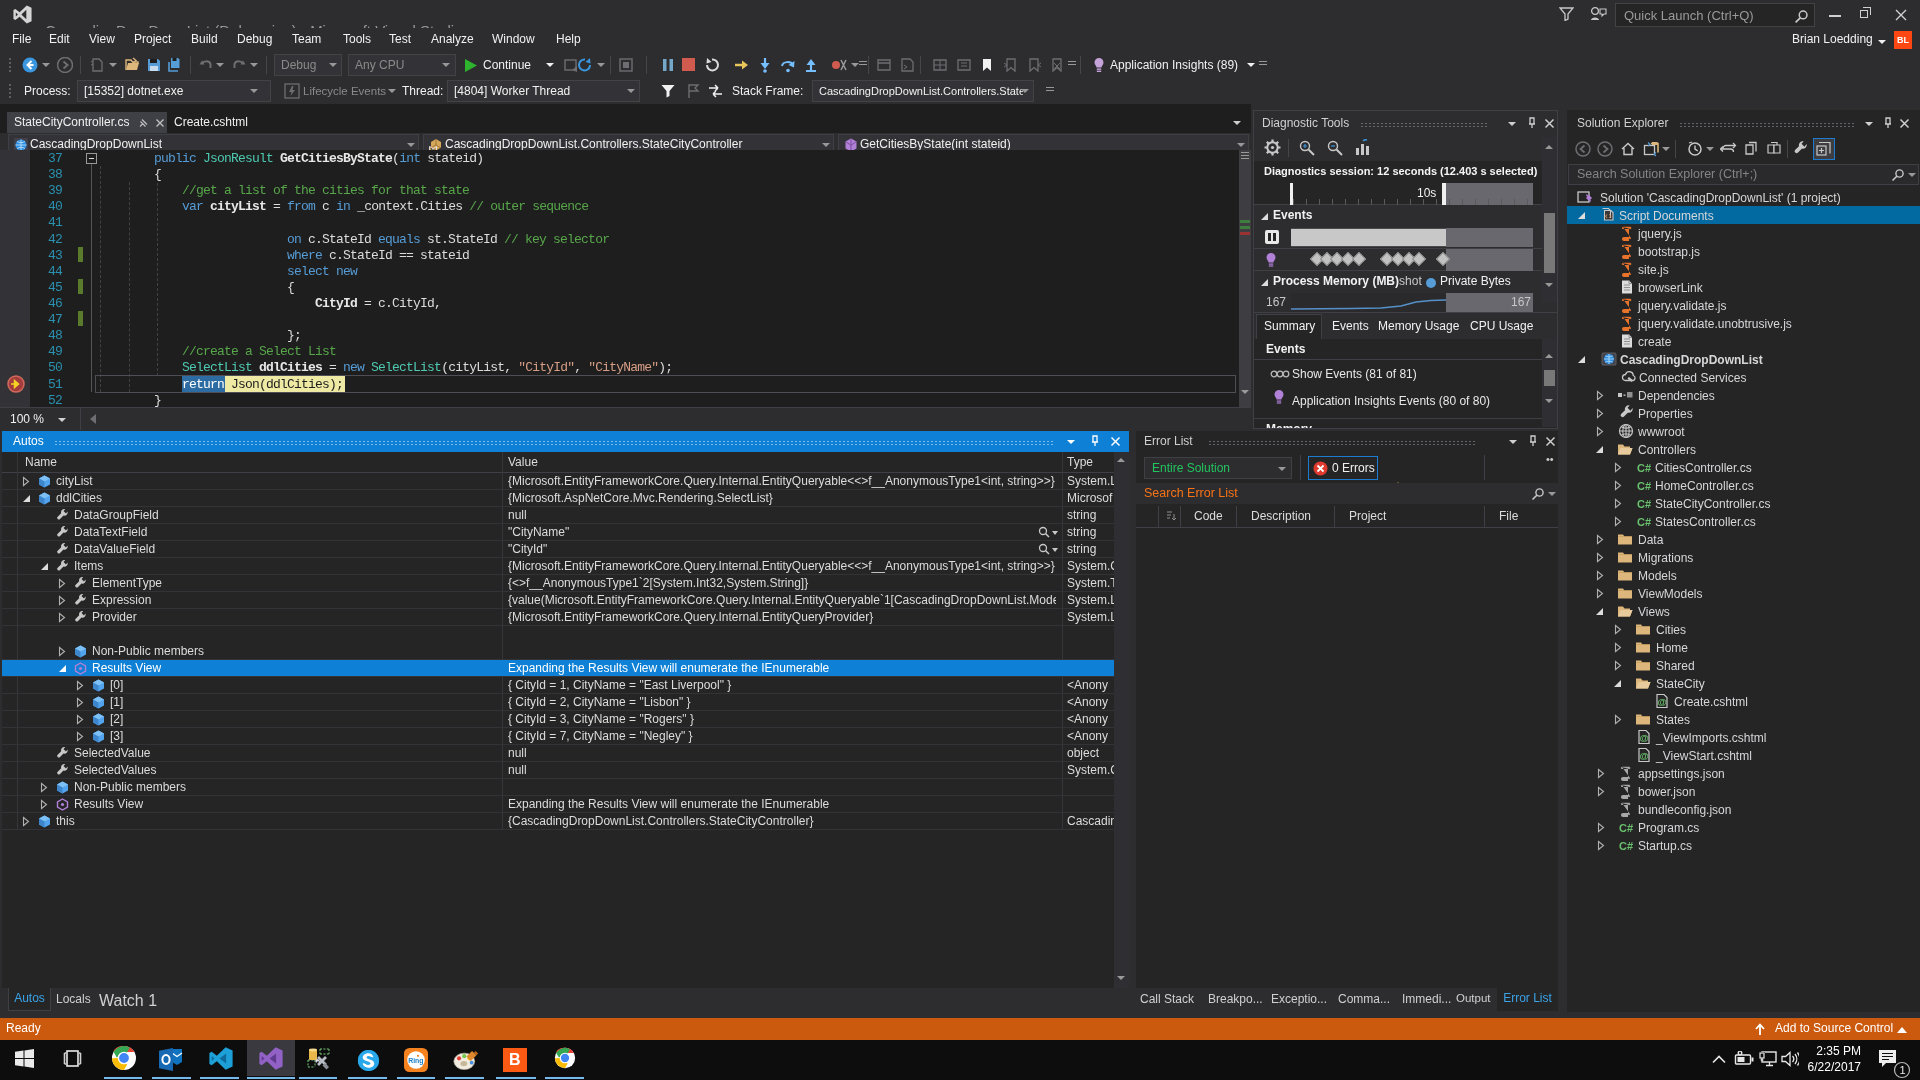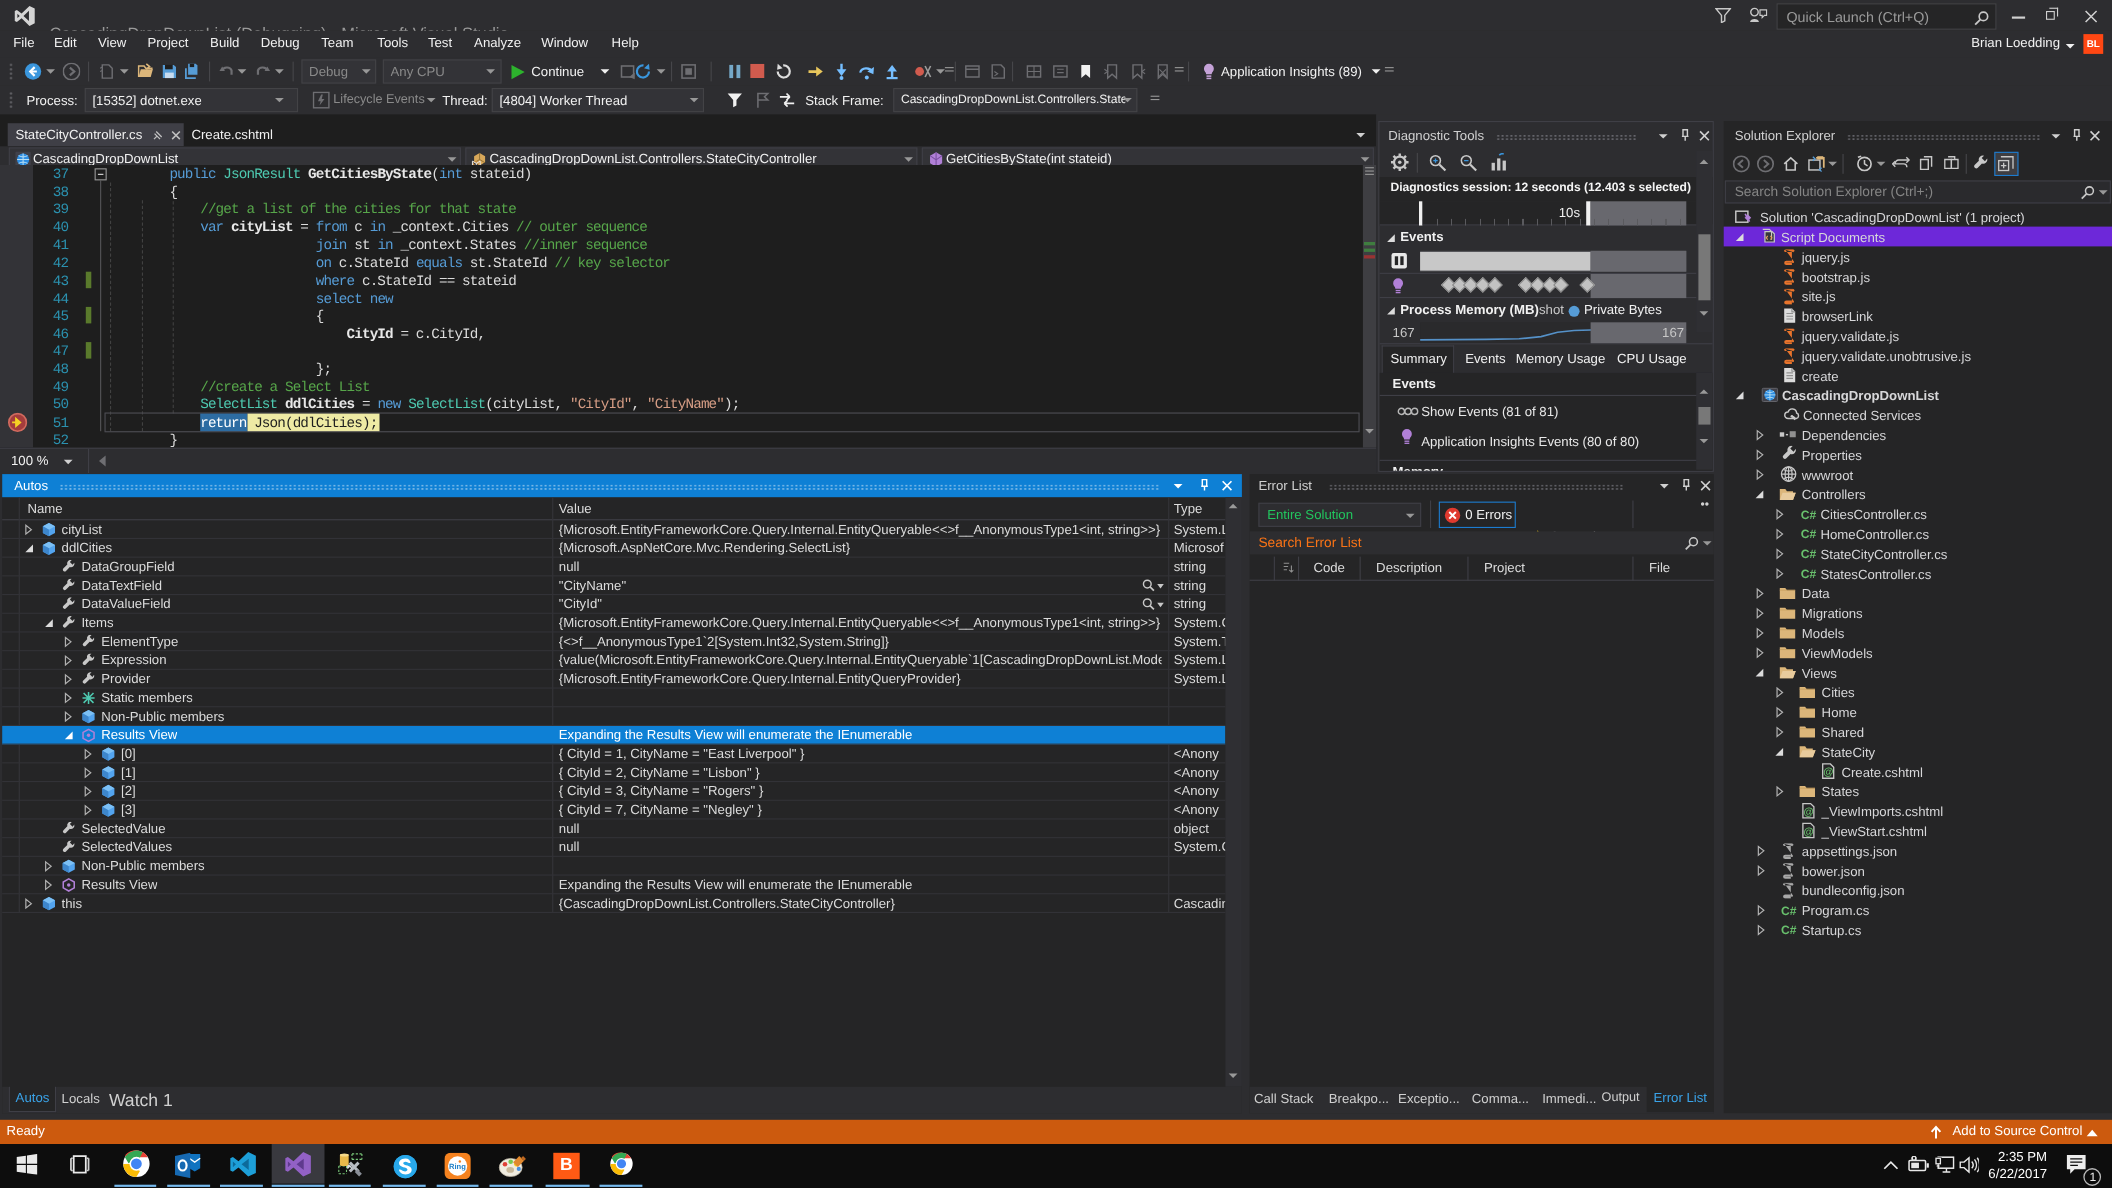--- a/index.html
+++ b/index.html
@@ -371,21 +371,20 @@
         <div class="ln" style="top:209px;">50</div>
         <div class="ln" style="top:226px;">51</div>
         <div class="ln" style="top:242px;">52</div>
     <div class="abs" style="left:78px;top:97px;width:5px;height:15px;background:#5a7a2c;"></div>
     <div class="abs" style="left:78px;top:129px;width:5px;height:15px;background:#5a7a2c;"></div>
     <div class="abs" style="left:78px;top:161px;width:5px;height:15px;background:#5a7a2c;"></div>
     <div class="cl" style="left:98px;top:0px;"><span class="kw">        public</span> <span class="ty">JsonResult</span> <span class="bold">GetCitiesByState</span>(<span class="kw">int</span> stateid)</div>
     <div class="cl" style="left:98px;top:16px;">        {</div>
     <div class="cl" style="left:98px;top:32px;"><span class="cm">            //get a list of the cities for that state</span></div>
     <div class="cl" style="left:98px;top:48px;">            <span class="kw">var</span> <span class="bold">cityList</span> = <span class="kw">from</span> c <span class="kw">in</span> _context.Cities <span class="cm">// outer sequence</span></div>
-    <div class="cl" style="left:98px;top:64px;">                           <span class="kw">join</span> st <span class="kw">in</span> _context.States <span class="cm">//inner sequence</span></div>
     <div class="cl" style="left:98px;top:81px;">                           <span class="kw">on</span> c.StateId <span class="kw">equals</span> st.StateId <span class="cm">// key selector</span></div>
     <div class="cl" style="left:98px;top:97px;">                           <span class="kw">where</span> c.StateId == stateid</div>
     <div class="cl" style="left:98px;top:113px;">                           <span class="kw">select</span> <span class="kw">new</span></div>
     <div class="cl" style="left:98px;top:129px;">                           {</div>
     <div class="cl" style="left:98px;top:145px;">                               <span class="bold">CityId</span> = c.CityId,</div>
     <div class="cl" style="left:98px;top:177px;">                           };</div>
     <div class="cl" style="left:98px;top:193px;"><span class="cm">            //create a Select List</span></div>
     <div class="cl" style="left:98px;top:209px;">            <span class="ty">SelectList</span> <span class="bold">ddlCities</span> = <span class="kw">new</span> <span class="ty">SelectList</span>(cityList, <span class="st">"CityId"</span>, <span class="st">"CityName"</span>);</div>
     <div class="abs" style="left:95px;top:225px;width:1141px;height:18px;border:1px solid #4e4e54;"></div>
     <div class="abs" style="left:182px;top:226px;width:43px;height:16px;background:#2d6ca2;"></div>
@@ -532,29 +531,20 @@
         <svg class="abs" style="left:56px;top:3px" width="8" height="11" viewBox="0 0 8 11">
           <path d="M1.5 1.5 L6.5 5.5 L1.5 9.5 Z" fill="none" stroke="#b0b0b0" stroke-width="1.1"></path>
         </svg>
         <svg class="abs" style="left:72px;top:2px" width="13" height="13" viewBox="0 0 13 13">
           <path d="M11.5 2.5 a3.2 3.2 0 0 1-4 4 L4 10 a1.6 1.6 0 0 1-2.3-2.3 L5.2 4.2 a3.2 3.2 0 0 1 4-4 L7.5 2 l2.5 2.5 Z" fill="#c8c8c8"></path>
         </svg>
         <div class="acell" style="left:90px;">Provider</div>
         <div class="acell" style="left:506px;width:548px;">{Microsoft.EntityFrameworkCore.Query.Internal.EntityQueryProvider}</div>
         <div class="acell" style="left:1065px;width:47px;">System.L</div>
       </div>
-<div class="arow" style="left:0;top:195px;">
-        <svg class="abs" style="left:56px;top:3px" width="8" height="11" viewBox="0 0 8 11">
-          <path d="M1.5 1.5 L6.5 5.5 L1.5 9.5 Z" fill="none" stroke="#b0b0b0" stroke-width="1.1"></path>
-        </svg>
-        <svg class="abs" style="left:72px;top:2px" width="13" height="13" viewBox="0 0 13 13">
-          <path d="M2 11 L11 2 M2 2 l9 9 M6.5 1 v11 M1 6.5 h11" stroke="#4ec9b0" stroke-width="1.4"></path>
-        </svg>
-        <div class="acell" style="left:90px;">Static members</div>
-      </div>
 <div class="arow" style="left:0;top:212px;">
         <svg class="abs" style="left:56px;top:3px" width="8" height="11" viewBox="0 0 8 11">
           <path d="M1.5 1.5 L6.5 5.5 L1.5 9.5 Z" fill="none" stroke="#b0b0b0" stroke-width="1.1"></path>
         </svg>
         <svg class="abs" style="left:72px;top:2px" width="13" height="13" viewBox="0 0 13 13">
           <path d="M6.5 0.5 L12 3.5 V9.5 L6.5 12.5 L1 9.5 V3.5 Z" fill="#53a4ef"></path>
           <path d="M6.5 0.5 L12 3.5 L6.5 6.5 L1 3.5 Z" fill="#7cc0f5"></path>
           <path d="M6.5 6.5 V12.5 L1 9.5 V3.5 Z" fill="#3d86cc"></path>
         </svg>
         <div class="acell" style="left:90px;">Non-Public members</div>
@@ -955,21 +945,21 @@
  <div class="caret gray" style="left:339px;top:8px;"></div>
 </div>
 <div class="trow" style="top:78px;">
         <svg class="abs" style="left:10px;top:1px" width="16" height="16" viewBox="0 0 16 16">
           <rect x="1" y="3" width="11" height="10" fill="none" stroke="#c8c8c8" stroke-width="1.3"></rect>
           <path d="M12 6 L9 9 L12 12 L15 9 Z" fill="#b180d7"></path>
           <path d="M9.5 5.5 l4 7" stroke="#b180d7" stroke-width="1.5"></path>
         </svg>
         <div class="abs nw" style="left:33px;top:1px;">Solution 'CascadingDropDownList' (1 project)</div>
       </div>
-<div class="trow" style="top:96px;background:#6d28d9;">
+<div class="trow" style="top:96px;background:#0369a1;">
         <svg class="abs" style="left:10px;top:5px" width="9" height="9" viewBox="0 0 9 9">
           <path d="M8 1 V8 H1 Z" fill="#dcdcdc"></path>
         </svg>
         <svg class="abs" style="left:33px;top:1px" width="16" height="16" viewBox="0 0 16 16">
           <path d="M4.5 3.5 h6.5 l2 2 V13 H4.5 Z" fill="#37373b" stroke="#c8c8c8" stroke-width="1.1"></path>
           <path d="M2.5 1.5 h6 l2 2 V11" fill="none" stroke="#c8c8c8" stroke-width="1.1"></path>
           <path d="M7 7.5 l-1.3 1.7 L7 10.9 M9.5 7.5 l1.3 1.7 -1.3 1.7" stroke="#e8a060" stroke-width="1" fill="none"></path>
         </svg>
         <div class="abs nw" style="left:52px;top:1px;">Script Documents</div>
       </div>

